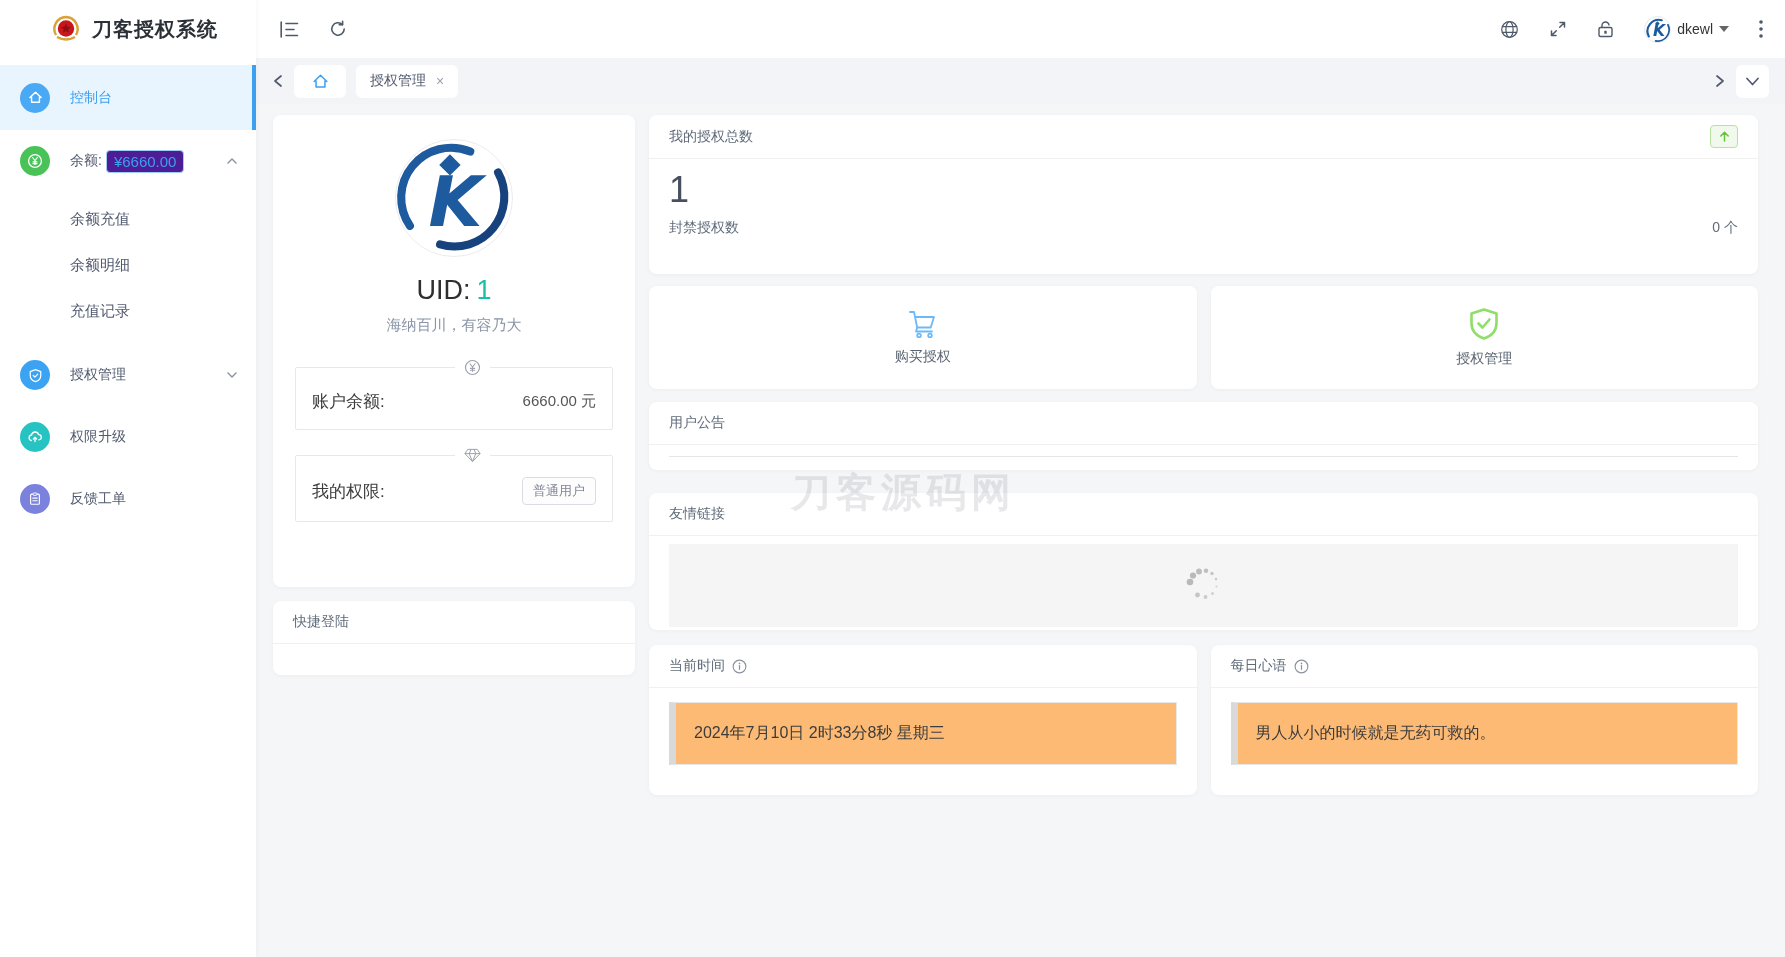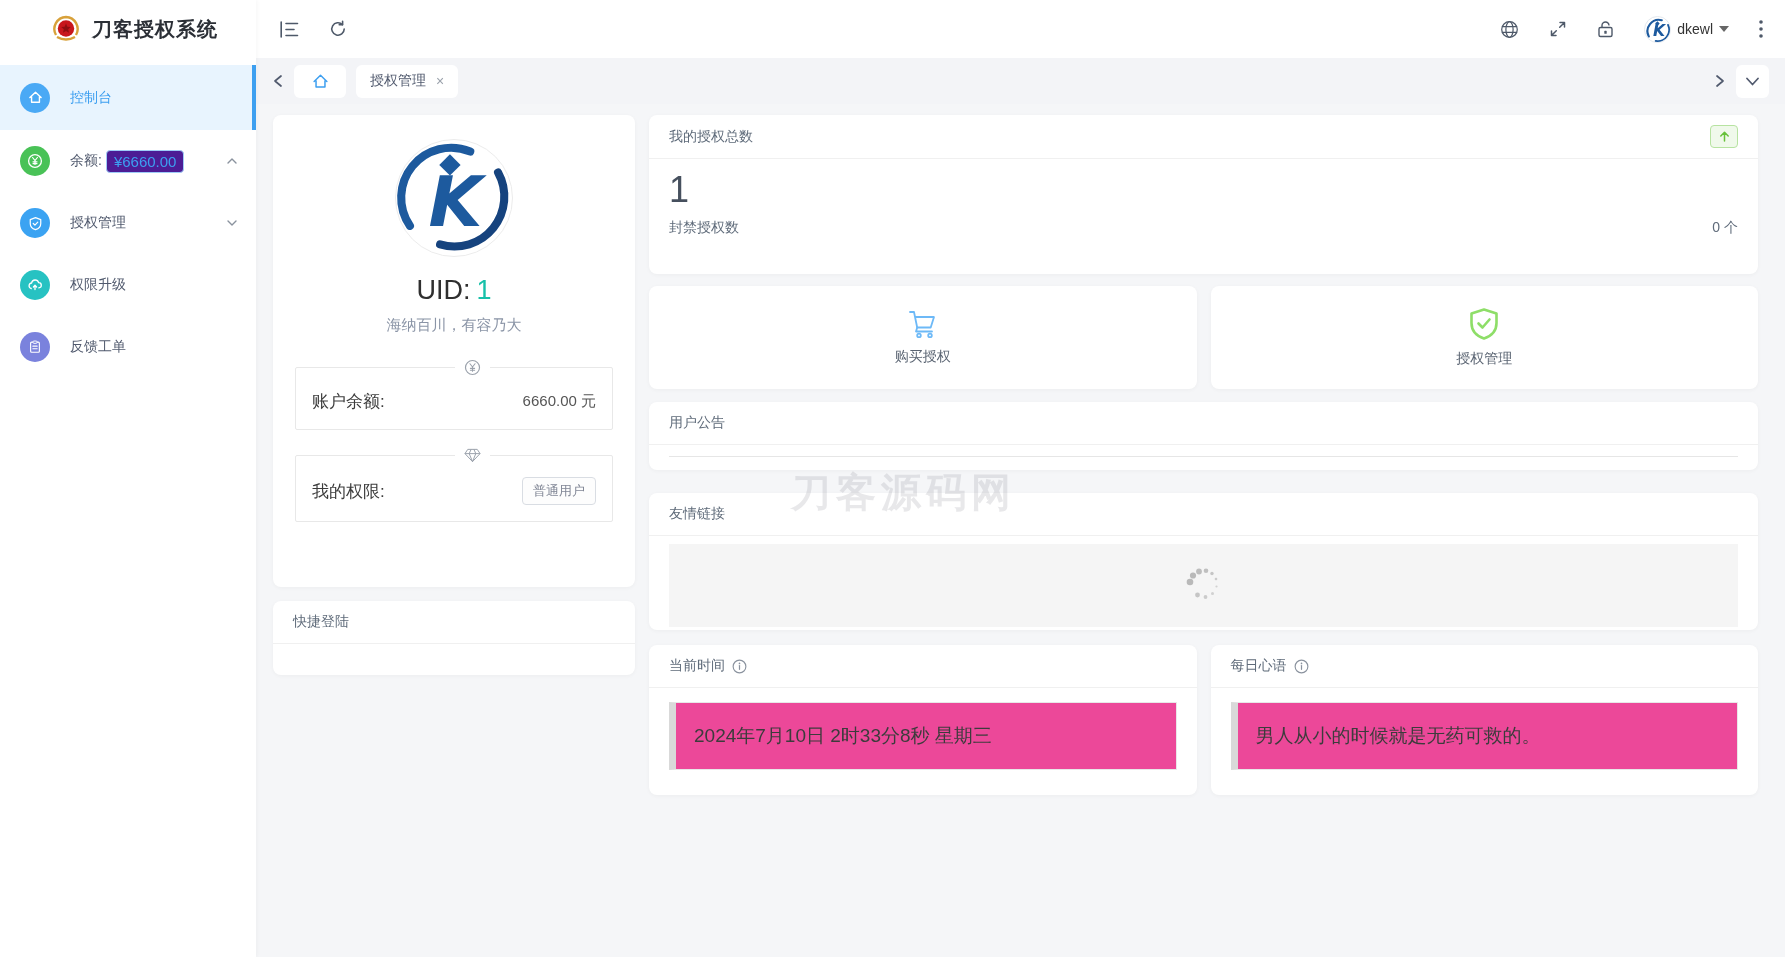--- a/index.html
+++ b/index.html
@@ -81,21 +81,21 @@
   .ann-card { margin-top:13px; height:68px; }
   .ann-body hr { border:none; border-top:1px solid #e6e6e6; margin:11px 20px; }
   .links-card { margin-top:23px; height:137px; }
   .links-body { padding:8px 20px 6px; }
   .links-loading { background:#f5f5f5; height:83px; display:flex; align-items:center; justify-content:center; }
   .bottom-row { display:flex; gap:14px; margin-top:15px; }
   .bottom-card { flex:1; height:150px; }
   .head-title { display:flex; align-items:center; gap:7px; }
   .info-ic { color:#8a929e; display:flex; cursor:pointer; }
   .quote-body { padding:14px 20px; }
-  .quote-box { border:1px solid #e8e8e8; border-left:7px solid #d9d9d9; background:#ec4899; padding:20px 18px; font-size:19px; color:#3c3c3c; }
+  .quote-box { border:1px solid #e8e8e8; border-left:7px solid #d9d9d9; background:#fdba74; padding:20px 18px; font-size:16px; color:#3c3c3c; }
   .watermark { position:absolute; left:142px; top:350px; font-size:40px; font-weight:bold; letter-spacing:5px; color:rgba(125,130,140,.18); pointer-events:none; white-space:nowrap; }
 
   svg { display:block; }
 </style>
 </head>
 <body>
 
 <div class="app">
 
   <aside class="sidebar">
@@ -132,20 +132,31 @@
         </span>
         <span class="mi-label">余额:</span>
         <span class="mi-badge">¥6660.00</span>
         <span class="mi-caret">
           <svg width="12" height="12" viewBox="0 0 12 12">
               <path d="M2 8 L6 4 L10 8" fill="none" stroke="currentColor" stroke-width="1.4" stroke-linecap="round" stroke-linejoin="round"></path>
             </svg>
         </span>
       </div>
 
+      <div class="submenu">
+        <div class="submenu-item">
+            <span>余额充值</span>
+          </div>
+        <div class="submenu-item">
+            <span>余额明细</span>
+          </div>
+        <div class="submenu-item">
+            <span>充值记录</span>
+          </div>
+      </div>
 
       <div class="menu-item">
         <span class="mi-ico ico-shield">
           <svg width="15" height="15" viewBox="0 0 16 16">
               <path d="M8 1.8 L13.6 3.8 V8 C13.6 11.4 11.2 13.6 8 14.6 C4.8 13.6 2.4 11.4 2.4 8 V3.8 Z" fill="none" stroke="#fff" stroke-width="1.3" stroke-linejoin="round"></path>
               <path d="M5.6 8 l1.8 1.8 3-3.2" fill="none" stroke="#fff" stroke-width="1.3" stroke-linecap="round" stroke-linejoin="round"></path>
             </svg>
         </span>
         <span class="mi-label">授权管理</span>
         <span class="mi-caret">

